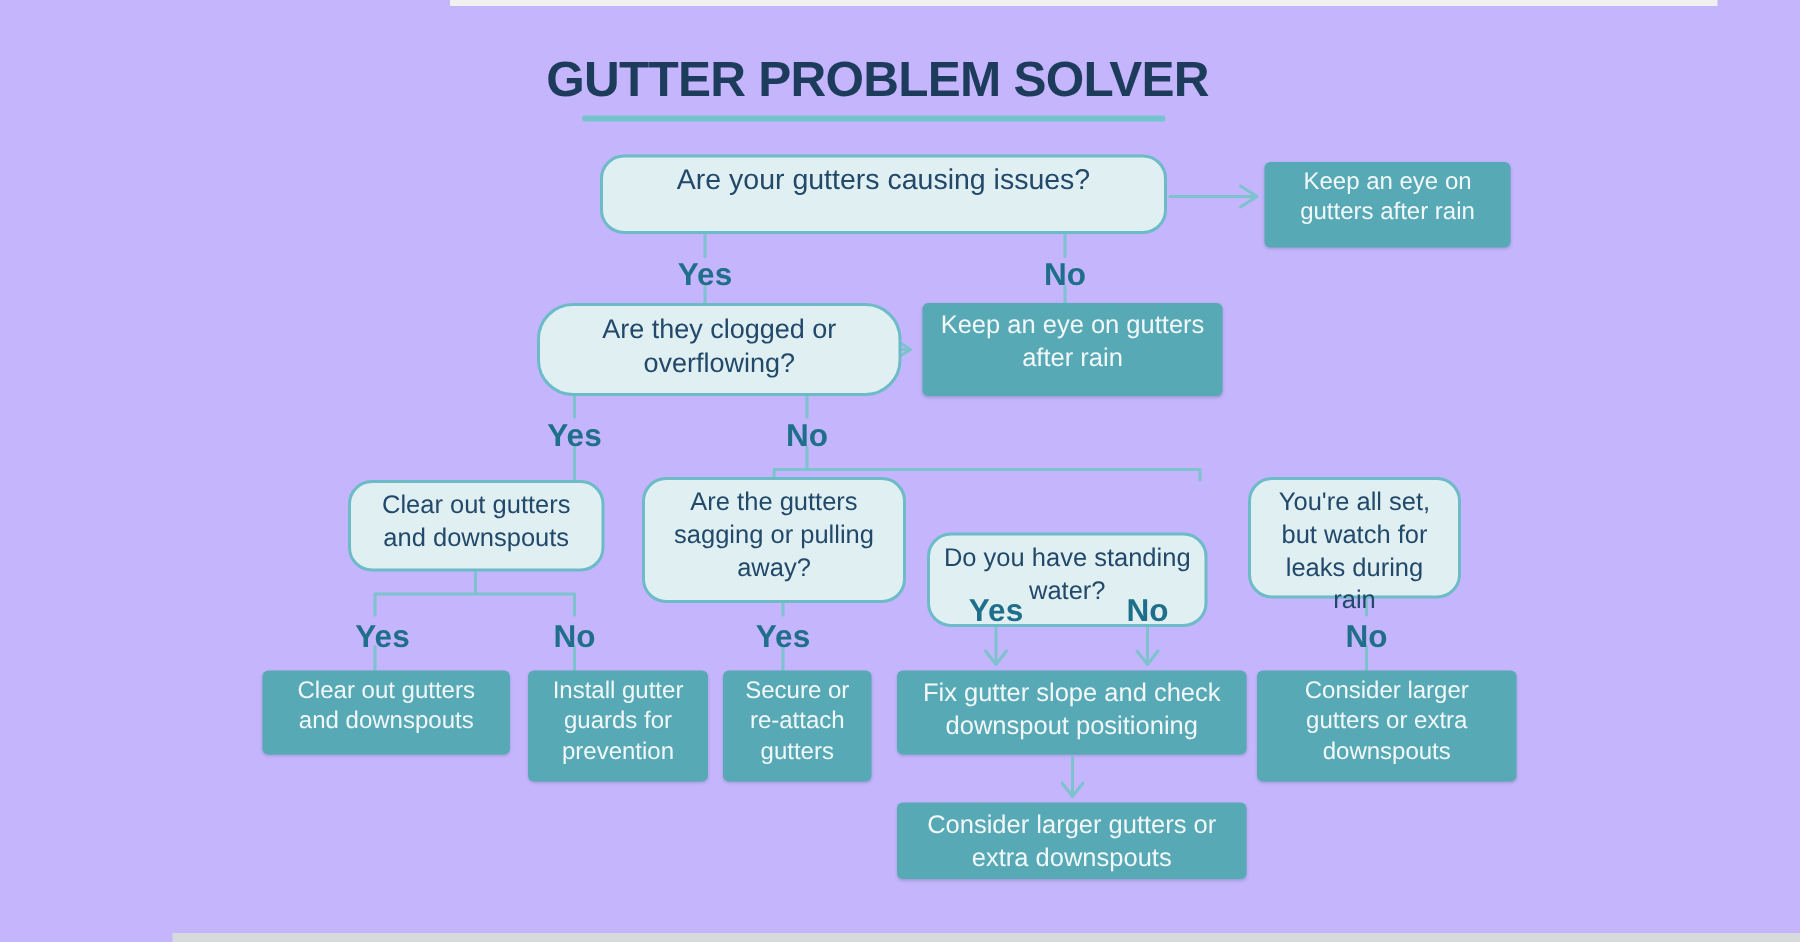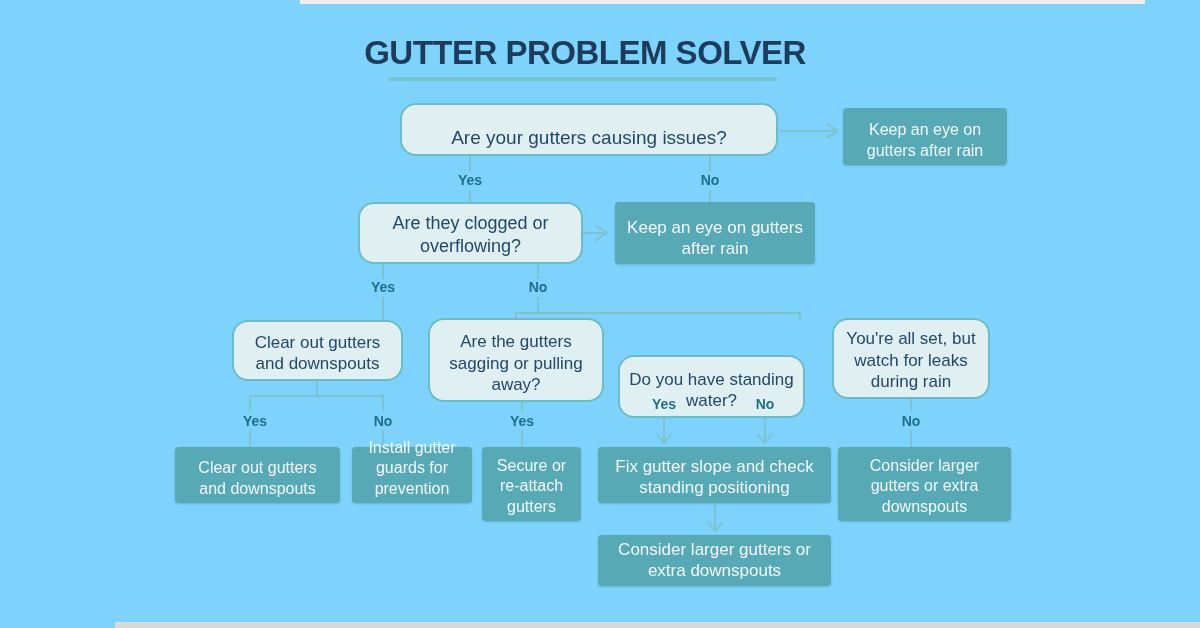--- a/index.html
+++ b/index.html
@@ -1,46 +1,46 @@
 <!DOCTYPE html>
 <html><head>
 <meta charset="utf-8">
 <style>
   html,body{margin:0;padding:0;background:#e9e9e9;}
   .canvas{
     position:relative;width:1200px;height:628px;overflow:hidden;
-    background:#7dd3fc;
+    background:#c4b5fd;
     font-family:"Liberation Sans", sans-serif;
   }
   .edge-strip{position:absolute;}
   .title{
     position:absolute;left:340px;top:34px;width:490px;
     text-align:center;font-size:33px;font-weight:bold;
     letter-spacing:-0.5px;color:#1d3b5a;
   }
   .title-underline{
     position:absolute;left:388px;top:77px;width:389px;height:4px;
     background:#74c4ce;border-radius:2px;
   }
   .box{
-    position:absolute;display:flex;align-items:flex-end;justify-content:center;
+    position:absolute;display:flex;align-items:flex-start;justify-content:center;
     text-align:center;box-sizing:border-box;z-index:2;line-height:1.28;
     padding:4px 8px;
   }
   .box.light{
     background:#e0f0f2;border:2px solid #6cbbc7;border-radius:16px;
     color:#22486a;font-size:17px;
   }
   .box.teal{
     background:#57a9b5;border-radius:4px;color:#f2f8f9;font-size:17px;
     box-shadow:0 1px 2px rgba(40,90,100,0.25);
   }
   .decision-label{
     position:absolute;transform:translateX(-50%);z-index:2;
-    font-weight:bold;font-size:14px;color:#1f6f8b;white-space:nowrap;
+    font-weight:bold;font-size:21px;color:#1f6f8b;white-space:nowrap;
   }
   svg.connectors{position:absolute;left:0;top:0;z-index:1;}
   svg.connectors *{stroke:#7cc3cd;stroke-width:2;fill:none;stroke-linecap:round;stroke-linejoin:round;}
 </style>
 </head>
 <body>
 
 <div class="canvas">
 
   <div class="edge-strip" style="left:300px;top:0;width:845px;height:4px;background:#f0f0ee;"></div>
@@ -93,61 +93,61 @@
   <div class="box light" style="left:400px;top:103px;width:378px;height:53px;font-size:19px;">
     <span>Are your gutters causing issues?</span>
   </div>
   <div class="box teal" style="left:843px;top:108px;width:164px;height:57px;font-size:16px;">
     <span>Keep an eye on gutters after rain</span>
   </div>
 
   <div class="decision-label" style="left:470px;top:172px;">Yes</div>
   <div class="decision-label" style="left:710px;top:172px;">No</div>
 
-  <div class="box light" style="left:358px;top:202px;width:225px;height:62px;font-size:18px;">
+  <div class="box light" style="left:358px;top:202px;width:243px;height:62px;font-size:18px;border-radius:24px;">
     <span>Are they clogged or overflowing?</span>
   </div>
   <div class="box teal" style="left:615px;top:202px;width:200px;height:62px;">
     <span>Keep an eye on gutters after rain</span>
   </div>
 
   <div class="decision-label" style="left:383px;top:279px;">Yes</div>
   <div class="decision-label" style="left:538px;top:279px;">No</div>
 
   <div class="box light" style="left:232px;top:320px;width:171px;height:61px;">
     <span>Clear out gutters and downspouts</span>
   </div>
   <div class="box light" style="left:428px;top:318px;width:176px;height:84px;">
     <span>Are the gutters sagging or pulling away?</span>
   </div>
   <div class="box light" style="left:618px;top:318px;width:187px;height:63px;margin-top:37px;">
     <span>Do you have standing water?</span>
   </div>
-  <div class="box light" style="left:832px;top:318px;width:158px;height:81px;">
+  <div class="box light" style="left:832px;top:318px;width:142px;height:81px;">
     <span>You're all set, but watch for leaks during rain</span>
   </div>
 
   <div class="decision-label" style="left:255px;top:413px;">Yes</div>
   <div class="decision-label" style="left:383px;top:413px;">No</div>
   <div class="decision-label" style="left:522px;top:413px;">Yes</div>
   <div class="decision-label" style="left:664px;top:396px;">Yes</div>
   <div class="decision-label" style="left:765px;top:396px;">No</div>
   <div class="decision-label" style="left:911px;top:413px;">No</div>
 
   <div class="box teal" style="left:175px;top:447px;width:165px;height:56px;font-size:16px;">
     <span>Clear out gutters and downspouts</span>
   </div>
-  <div class="box teal" style="left:352px;top:447px;width:120px;height:56px;font-size:16px;">
+  <div class="box teal" style="left:352px;top:447px;width:120px;height:74px;font-size:16px;">
     <span>Install gutter guards for prevention</span>
   </div>
   <div class="box teal" style="left:482px;top:447px;width:99px;height:74px;font-size:16px;">
     <span>Secure or re-attach gutters</span>
   </div>
   <div class="box teal" style="left:598px;top:447px;width:233px;height:56px;">
-    <span>Fix gutter slope and check standing positioning</span>
+    <span>Fix gutter slope and check downspout positioning</span>
   </div>
   <div class="box teal" style="left:838px;top:447px;width:173px;height:74px;font-size:16px;">
     <span>Consider larger gutters or extra downspouts</span>
   </div>
 
   <div class="box teal" style="left:598px;top:535px;width:233px;height:51px;">
     <span>Consider larger gutters or extra downspouts</span>
   </div>
 
 </div>

